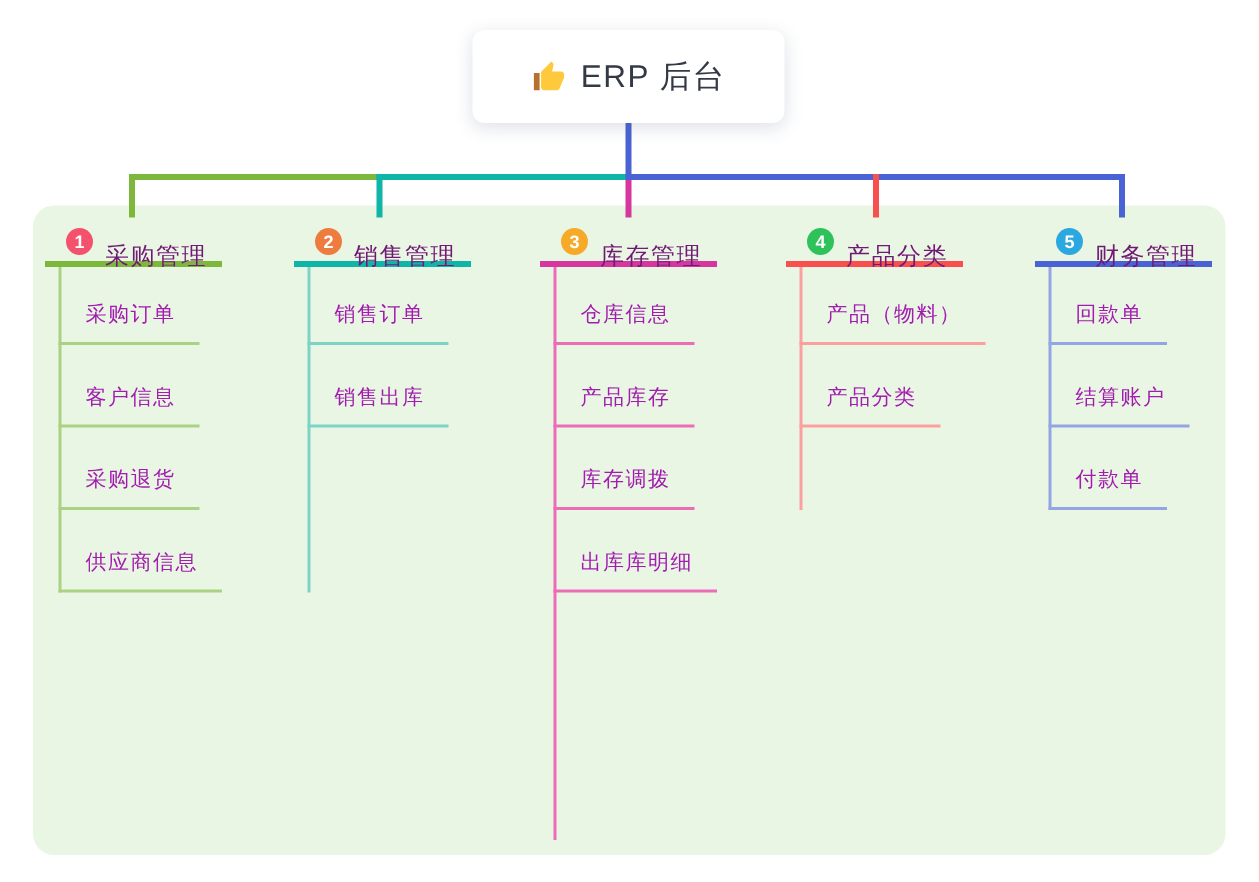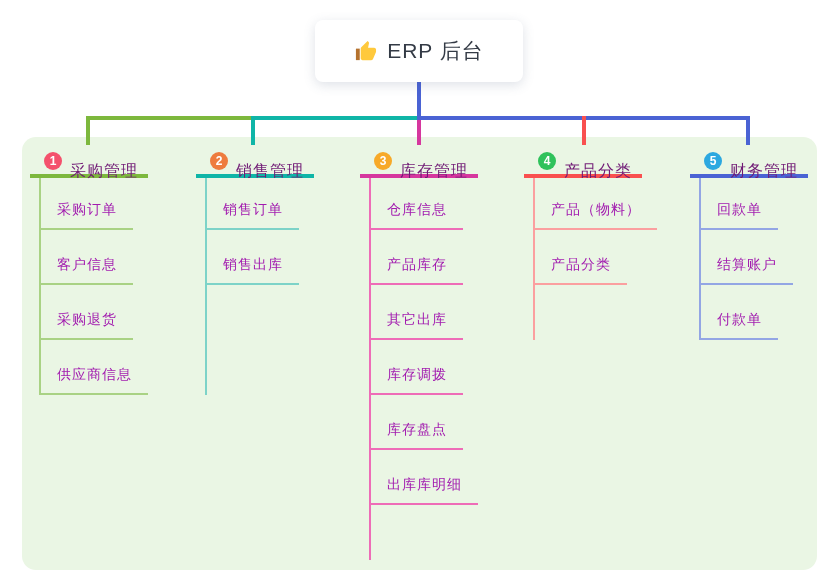--- a/index.html
+++ b/index.html
@@ -94,27 +94,21 @@
     </div>
     <div class="kidline"></div>
     <div class="kids">
       <div class="kid">
           <span>仓库信息</span>
         </div>
       <div class="kid">
           <span>产品库存</span>
         </div>
       <div class="kid">
-          <span>其它出库</span>
-        </div>
-      <div class="kid">
           <span>库存调拨</span>
-        </div>
-      <div class="kid">
-          <span>库存盘点</span>
         </div>
       <div class="kid">
           <span>出库库明细</span>
         </div>
     </div>
   </div>
 
   <div class="branch b4 n3" style="--c: #F9504F; --cl: #FB9F9F; --bc: #2FC25B;">
     <div class="head">
       <span class="badge">4</span>

